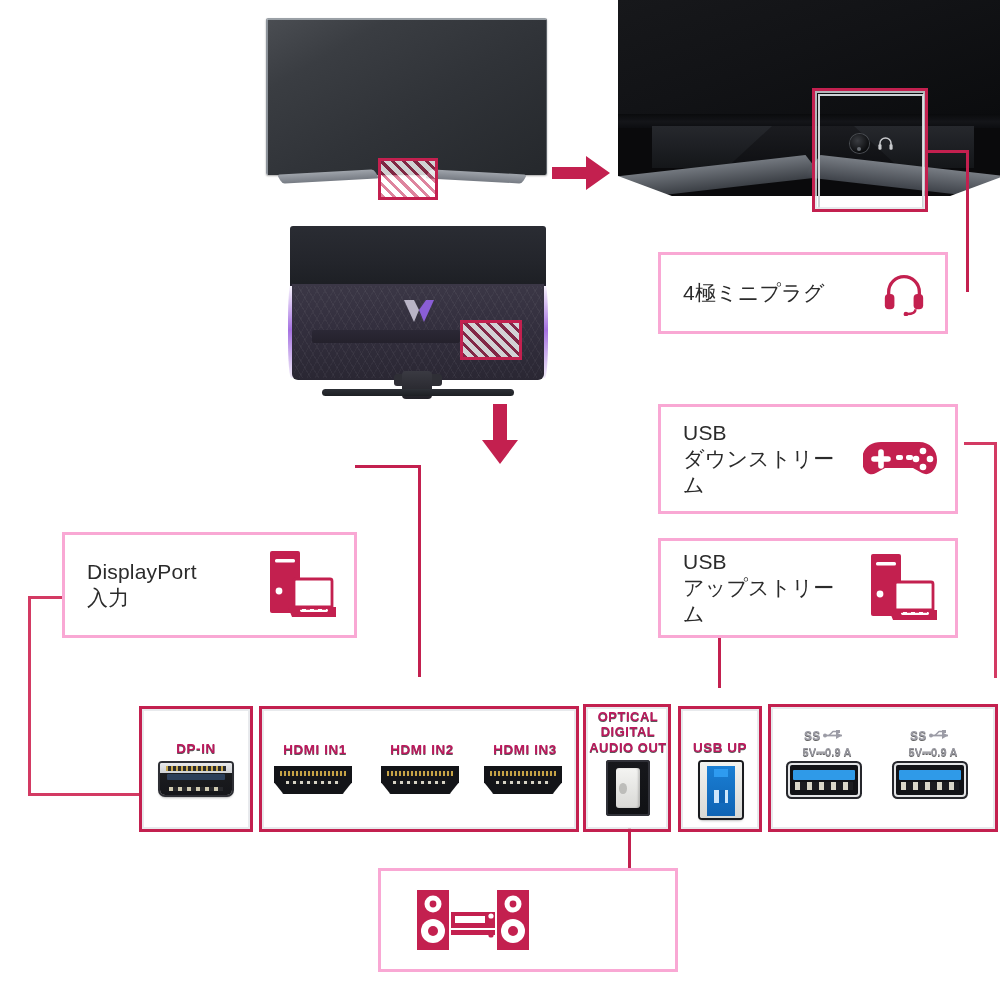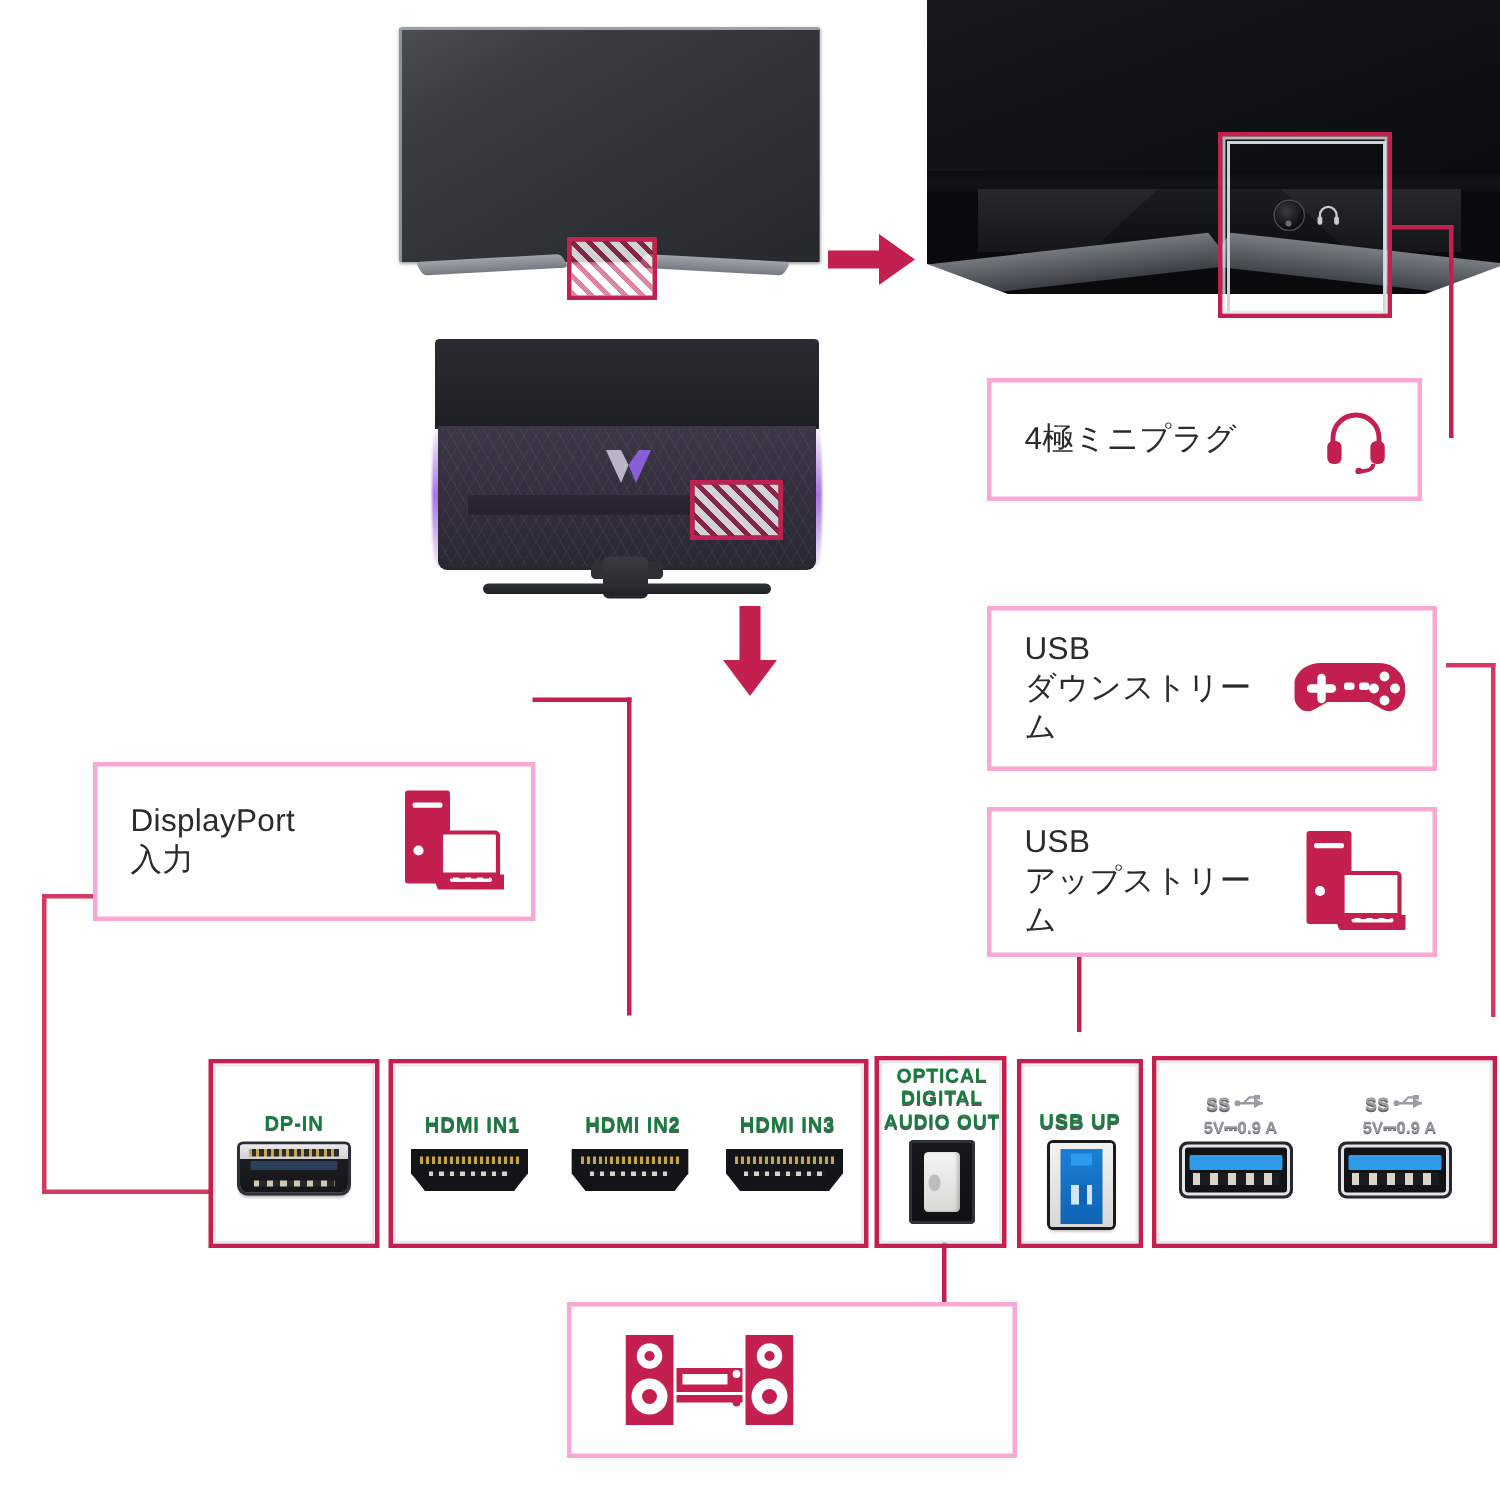--- a/index.html
+++ b/index.html
@@ -142,21 +142,21 @@
     transform:translate(-50%,-50%);
     background:
       linear-gradient(0deg,transparent 42%,#17181b 42%,#17181b 58%,transparent 58%),
       linear-gradient(90deg,transparent 42%,#17181b 42%,#17181b 58%,transparent 58%);
     border-radius:2px;
   }
 
   
   .plabel{
     position:absolute;
-    color:#15803d;
+    color:#be185d;
     font-size:13.5px;
     font-weight:700;
     letter-spacing:.04em;
     text-shadow:0 1px 0 rgba(0,0,0,.65), 0 -1px 0 rgba(255,255,255,.10);
     white-space:pre-line;
     line-height:1.12;
     text-align:center;
     font-family:"Liberation Sans",sans-serif;
   }
 
@@ -348,21 +348,21 @@
     <svg class="cicon" width="46" height="46" viewBox="0 0 48 48">
       <path d="M8 28v-5a16 16 0 0132 0v5" fill="none" stroke="#c3204f" stroke-width="3.4"></path>
       <rect x="4" y="25" width="10" height="16" rx="4.2" fill="#c3204f"></rect>
       <rect x="34" y="25" width="10" height="16" rx="4.2" fill="#c3204f"></rect>
       <path d="M36 41c0 4-5 5-9 5" fill="none" stroke="#c3204f" stroke-width="2.6"></path>
       <circle cx="26" cy="46" r="2.4" fill="#c3204f"></circle>
     </svg>
   </div>
 
 
-  <div class="callout" style="left:62px;top:508px;width:295px;height:106px;">
+  <div class="callout" style="left:62px;top:532px;width:295px;height:106px;">
     <div class="ctext">DisplayPort
 入力</div>
     <svg class="cicon" width="76" height="72" viewBox="0 0 76 72">
       <rect x="10" y="2" width="30" height="62" rx="2" fill="#c3204f"></rect>
       <rect x="15" y="10" width="20" height="3.5" rx="1.5" fill="#fff"></rect>
       <circle cx="19" cy="42" r="3.4" fill="#fff"></circle>
       <path d="M36 30h34a2 2 0 012 2v26H34V32a2 2 0 012-2z" fill="#fff" stroke="#c3204f" stroke-width="2.8"></path>
       <path d="M28 58h52l-4 10H32z" fill="#c3204f"></path>
       <rect x="40" y="60" width="28" height="3" rx="1.4" fill="#fff"></rect>
       <path d="M38 60h4M46 60h4M54 60h4M62 60h4" stroke="#c3204f" stroke-width="1.4"></path>

